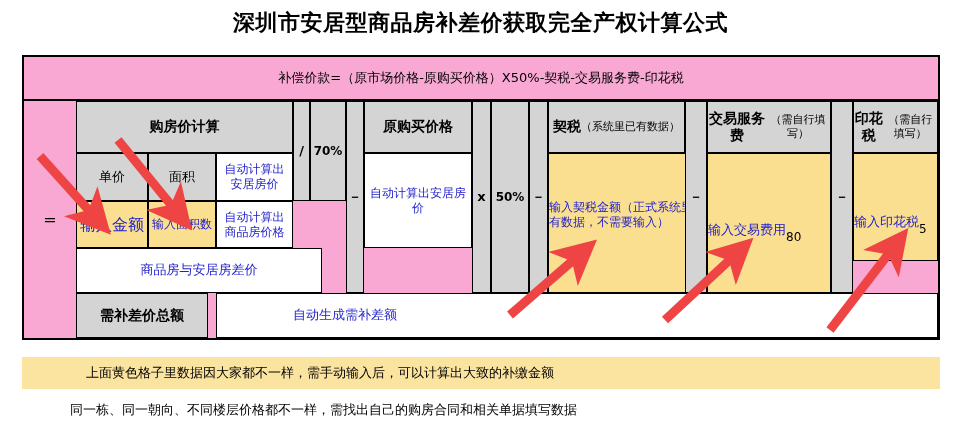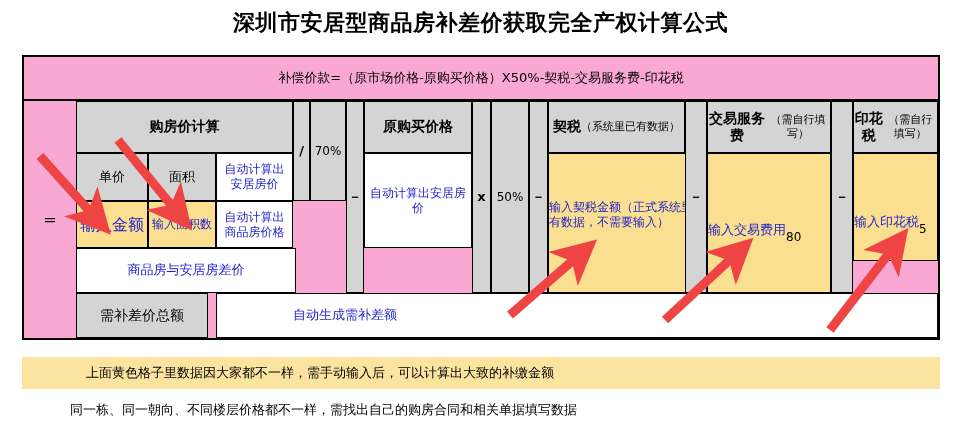--- a/index.html
+++ b/index.html
@@ -76,21 +76,21 @@
     text-align: center;
     font-size: 13px;
     line-height: 1.25;
     color: #000000;
     overflow: hidden;
   }
   .gray   { background: #d4d4d4; }
   .white  { background: #ffffff; }
   .yellow { background: #fbdf90; }
   .nobox  { border: none; background: transparent; }
-  .bold   { font-weight: normal; }
+  .bold   { font-weight: bold; }
   .blue   { color: #2222cc; }
   .op     { font-size: 13px; font-weight: bold; }
   .col    { }
   .hdr-title { font-weight: bold; font-size: 14px; }
   .hdr-sub   { font-size: 11px; font-weight: normal; }
 
   
   .note-highlight {
     position: absolute;
     left: 22px;
@@ -147,21 +147,21 @@
     <div class="cell gray" style="left:124px; top:52px; width:68px; height:48px;">面积</div>
 
     <div class="cell white blue" style="left:192px; top:52px; width:77px; height:48px; font-size:12px; padding:0 2px;">自动计算出安居房价</div>
 
     <div class="cell yellow blue" style="left:52px; top:100px; width:72px; height:47px; font-size:16px;">输入金额</div>
 
     <div class="cell yellow blue" style="left:124px; top:100px; width:68px; height:47px; font-size:12px;">输入面积数</div>
 
     <div class="cell white blue" style="left:192px; top:100px; width:77px; height:47px; font-size:12px; padding:0 2px;">自动计算出商品房价格</div>
 
-    <div class="cell white blue" style="left:52px; top:147px; width:220px; height:45px;">商品房与安居房差价</div>
+    <div class="cell white blue" style="left:52px; top:147px; width:246px; height:45px;">商品房与安居房差价</div>
 
     <div class="cell gray op" style="left:269px; top:0px; width:17px; height:100px;">/</div>
     <div class="cell gray bold" style="left:286px; top:0px; width:36px; height:100px; font-size:12px;">70%</div>
 
     <div class="cell gray op" style="left:322px; top:0px; width:18px; height:192px;">－</div>
 
     <div class="cell gray hdr-title" style="left:340px; top:0px; width:108px; height:52px;">原购买价格</div>
     <div class="cell white blue" style="left:340px; top:52px; width:108px; height:95px; font-size:12px; padding:0 4px;">自动计算出安居房价</div>
 
     <div class="cell gray op" style="left:448px; top:0px; width:19px; height:192px;">x</div>

